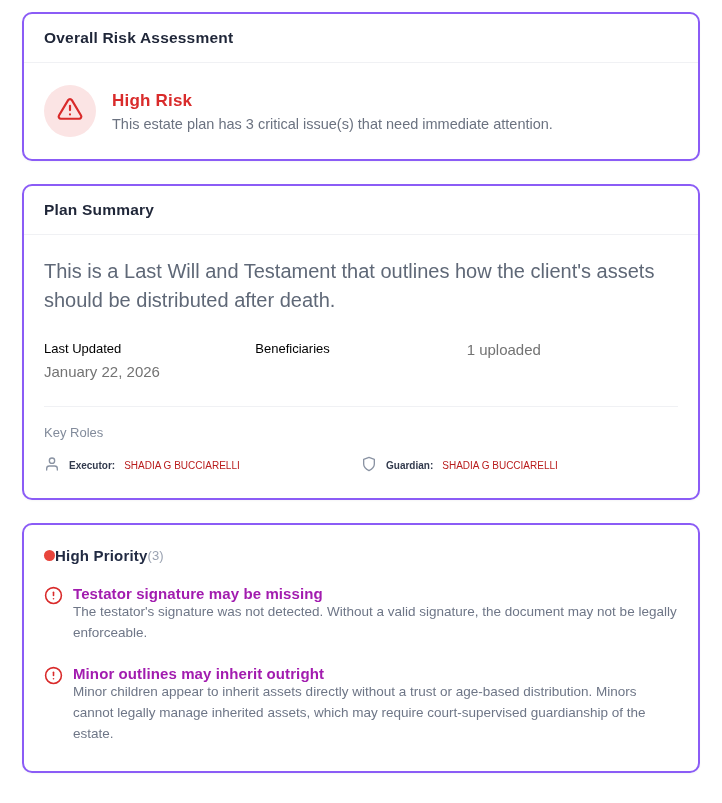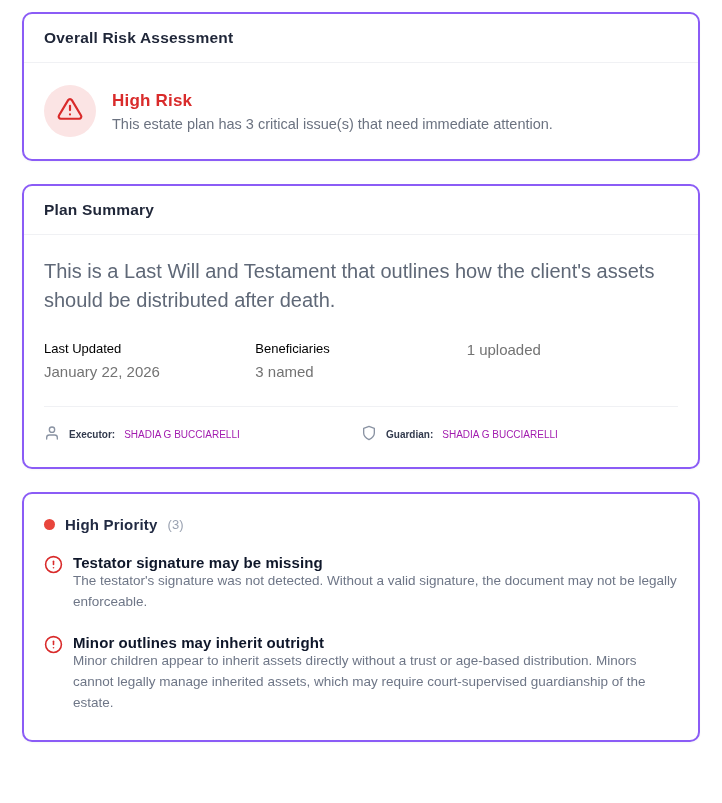--- a/index.html
+++ b/index.html
@@ -46,34 +46,34 @@
   .summary-desc { font-size: 20px; color: #5f6877; line-height: 1.45; margin-bottom: 26px; }
   .stats-grid { display: grid; grid-template-columns: 1fr 1fr 1fr; margin-bottom: 26px; }
   .stat-label { font-size: 13px; color: #000000; margin-bottom: 7px; }
   .stat-value { font-size: 15px; color: #737373; }
   .key-roles { border-top: 1px solid #f0f1f4; padding-top: 18px; }
   .key-roles-label { font-size: 13px; color: #828b9b; margin-bottom: 16px; }
   .roles-grid { display: grid; grid-template-columns: 1fr 1fr; }
   .role-item { display: flex; align-items: center; gap: 9px; font-size: 10px; }
   .role-item svg { width: 16px; height: 16px; color: #8a93a3; flex-shrink: 0; }
   .role-label { color: #323a4d; font-weight: 600; }
-  .role-name { color: #a21caf; }
+  .role-name { color: #b91c1c; }
 
   
   .priority-section { padding: 22px 20px 26px; }
-  .priority-header { display: flex; align-items: center; gap: 10px; margin-bottom: 4px; }
+  .priority-header { display: flex; align-items: center; margin-bottom: 4px; }
   .priority-dot { width: 11px; height: 11px; border-radius: 50%; flex-shrink: 0; }
   .priority-dot.high { background: #e8453c; }
   .priority-label { font-size: 15px; font-weight: 600; color: #222b43; letter-spacing: 0.2px; }
   .priority-count { font-size: 13px; color: #9aa2b1; }
 
   .concern-item { display: flex; gap: 10px; margin-top: 21px; }
   .concern-icon { width: 19px; height: 19px; flex-shrink: 0; margin-top: 1px; }
   .concern-icon.red { color: #d92b2b; }
-  .concern-title { font-size: 15px; font-weight: 600; color: #0f172a; letter-spacing: 0.1px; }
+  .concern-title { font-size: 15px; font-weight: 600; color: #a21caf; letter-spacing: 0.1px; }
   .concern-desc { font-size: 13.5px; color: #6e7687; line-height: 1.55; max-width: 625px; }
 </style>
 </head>
 <body>
 
 <div class="page">
 
   <div class="card">
     <div class="card-header">Overall Risk Assessment</div>
     <div class="risk-body">
@@ -98,28 +98,28 @@
     <div class="summary-body">
       <p class="summary-desc">This is a Last Will and Testament that outlines how the client's assets should be distributed after death.</p>
 
       <div class="stats-grid">
         <div>
           <div class="stat-label">Last Updated</div>
           <div class="stat-value">January 22, 2026</div>
         </div>
         <div>
           <div class="stat-label">Beneficiaries</div>
-          <div class="stat-value">3 named</div>
         </div>
         <div>
           <div class="stat-value">1 uploaded</div>
         </div>
       </div>
 
       <div class="key-roles">
+        <div class="key-roles-label">Key Roles</div>
         <div class="roles-grid">
           <div class="role-item">
             <span>
               <svg viewBox="0 0 24 24" width="16" height="16" fill="none" stroke="currentColor" stroke-width="2" stroke-linecap="round" stroke-linejoin="round" style="color:#8a93a3">
                 <path d="M20 21v-2a4 4 0 0 0-4-4H8a4 4 0 0 0-4 4v2"></path>
                 <circle cx="12" cy="7" r="4"></circle>
               </svg>
             </span>
             <span class="role-label">Executor:</span>
             <span class="role-name">SHADIA G BUCCIARELLI</span>

